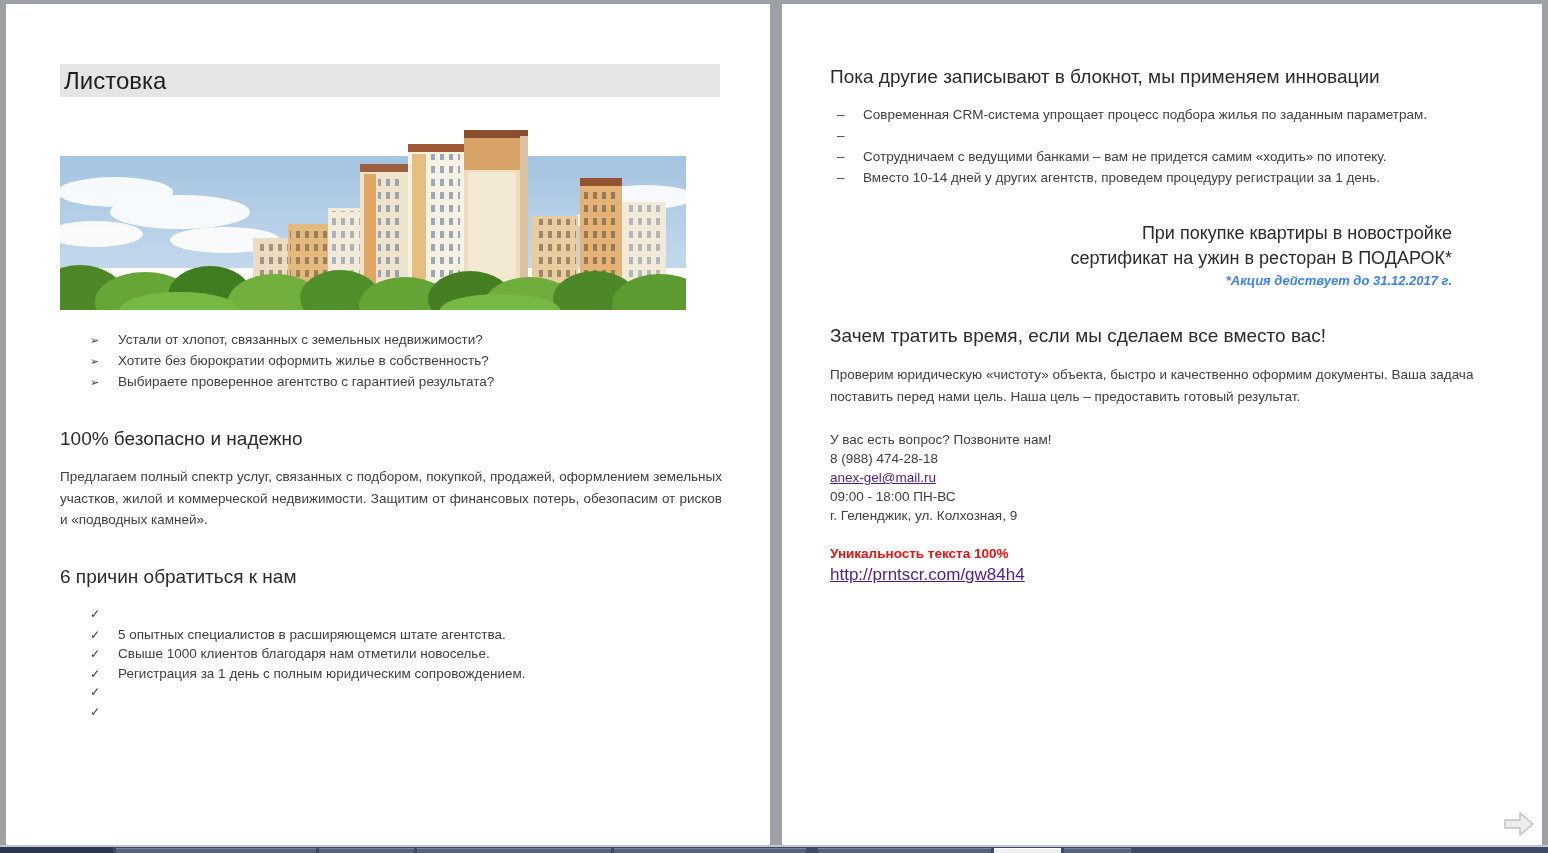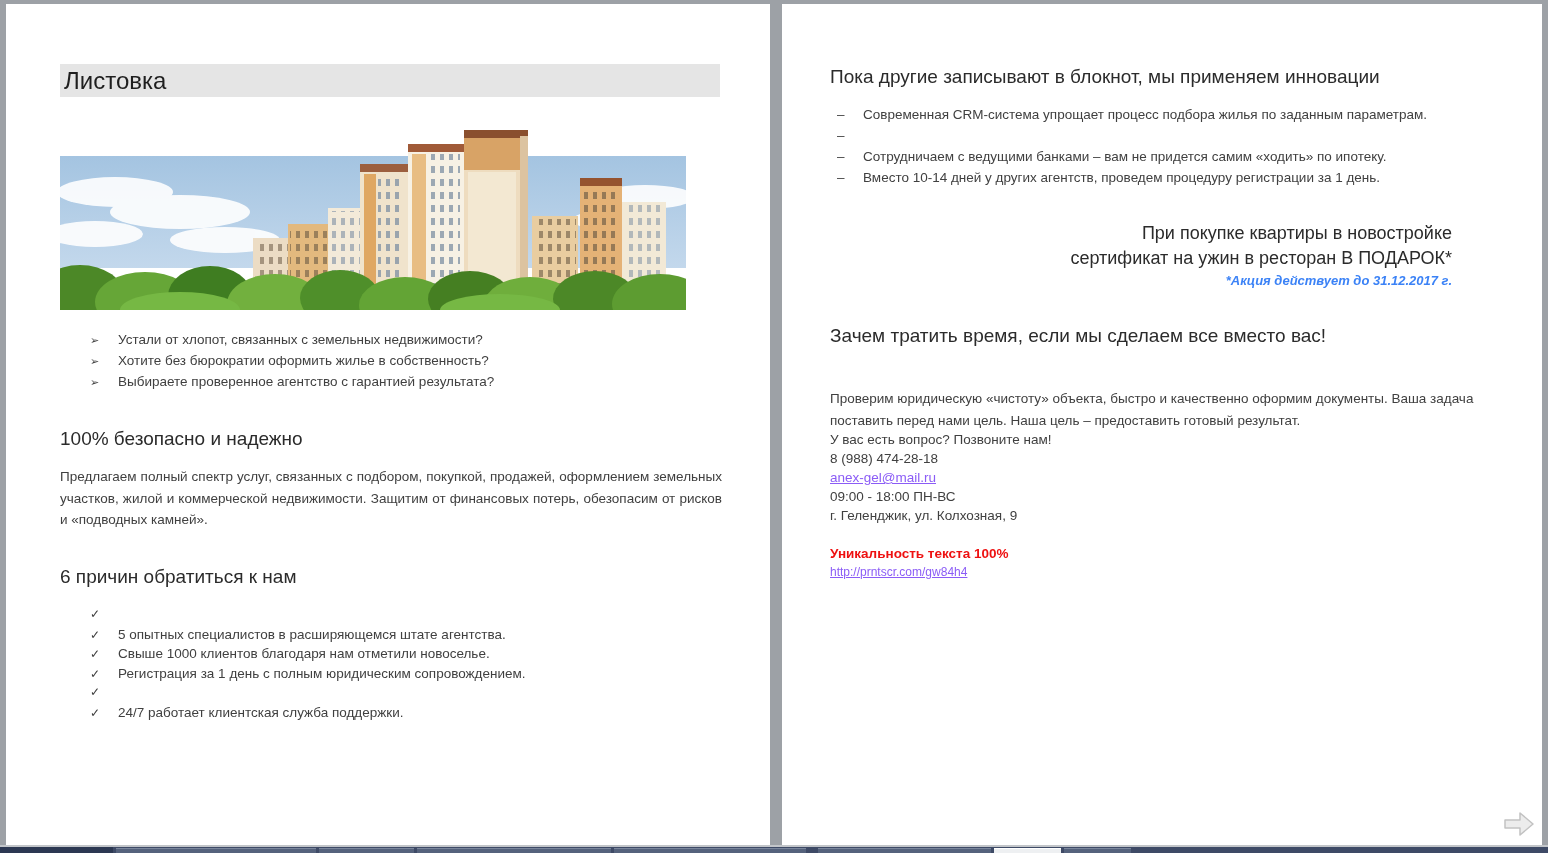--- a/index.html
+++ b/index.html
@@ -34,26 +34,26 @@
 
   
   .hr1{left:48px;top:62px;font-size:19px;}
   .dash-list{left:53px;top:100px;width:660px;}
   .dash-list li{height:21px;line-height:21px;}
   .dash-list .mk{flex:0 0 26px;}
   .promo{position:absolute;left:48px;top:217px;width:622px;text-align:right;color:#2b2b2b;}
   .promo-line{font-size:18px;line-height:25px;}
   .promo-note{font-size:13px;line-height:20px;font-style:italic;font-weight:bold;color:#3b82f6;}
   .hr2{left:48px;top:321px;}
-  .para-right{left:48px;top:360px;width:656px;text-align:left;margin-top:24px;}
+  .para-right{left:48px;top:360px;width:656px;text-align:left;}
   .contact{position:absolute;left:48px;top:414px;font-size:13.5px;line-height:19px;color:#404040;margin-top:12px;}
   .contact div{height:19px;}
-  a.link{color:#8b5cf6;text-decoration:underline;}
+  a.link{color:#4c1d95;text-decoration:underline;}
   .red-line{position:absolute;left:48px;top:542px;font-size:13.5px;font-weight:bold;color:#ee1111;}
-  .url-line{position:absolute;left:48px;top:561px;font-size:12px;}
+  .url-line{position:absolute;left:48px;top:561px;font-size:17px;}
 
   
   .next-arrow{position:absolute;left:1502px;top:810px;width:34px;height:28px;cursor:pointer;}
   .taskbar{position:absolute;left:0;top:845px;width:1548px;height:8px;background:#3e4a66;border-top:2px solid #c2c5c9;box-sizing:content-box;}
   .tb-seg{position:absolute;top:1px;height:7px;background:#55627c;border-top:1px solid #7a869c;box-sizing:border-box;}
   .tb-start{position:absolute;left:0;top:0;width:113px;height:8px;background:#2c3852;}
   .tb-active{background:#eef0f2;border-top:1px solid #ffffff;}
 </style>
 </head>
 <body>
@@ -173,21 +173,20 @@
         </li>
       <li>
         <span class="mk">✓</span>
         <span>Регистрация за 1 день с полным юридическим сопровождением.</span>
         </li>
       <li>
         <span class="mk">✓</span>
         </li>
       <li>
         <span class="mk">✓</span>
-        <span>24/7 работает клиентская служба поддержки.</span>
         </li>
     </ul>
   </div>
 
   <div class="page page-right">
 
     <div class="h-sec hr1">Пока другие записывают в блокнот, мы применяем инновации</div>
     <ul class="list dash-list">
       <li>
         <span class="mk">–</span>

